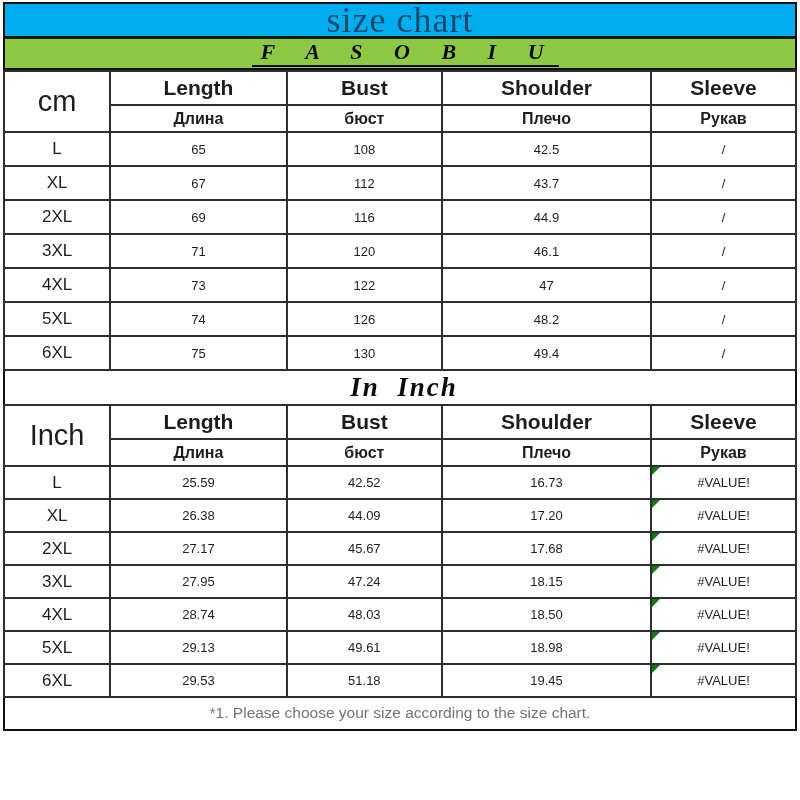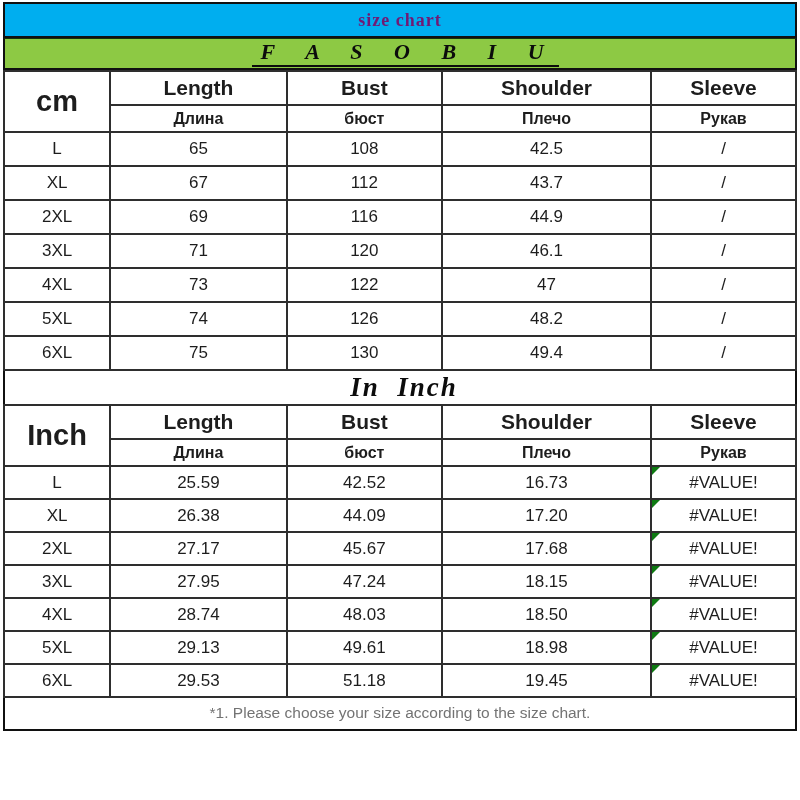--- a/index.html
+++ b/index.html
@@ -6,22 +6,22 @@
   html, body { width: 800px; height: 800px; background: #ffffff; }
   body { font-family: "Liberation Sans", sans-serif; color: #1d1d1d; }
   .wrap { position: absolute; left: 3px; top: 2px; width: 794px; }
 
   
   .banner-blue {
     height: 36px; background: #00aeef; border: 2px solid #101010;
     display: flex; align-items: center; justify-content: center;
   }
   .banner-blue .title {
-    font-family: "Liberation Serif", serif; font-weight: bold;
-    font-size: 18px; color: #701a75; letter-spacing: 1px;
+    font-family: "Liberation Serif", serif; font-weight: normal;
+    font-size: 36px; color: #0c4a6e; letter-spacing: 1px;
   }
   .banner-green {
     height: 32px; background: #8dc944; border: 2px solid #101010; border-top: 1px solid #14320a;
     display: flex; align-items: center; justify-content: center;
   }
   .banner-green .brand {
     font-family: "Liberation Serif", serif; font-style: italic; font-weight: bold;
     font-size: 22px; letter-spacing: 13px; color: #0c0c0c;
     border-bottom: 2px solid #0c0c0c; padding: 0 2px 1px 8px; line-height: 24px; margin-left: 11px;
   }
@@ -29,23 +29,23 @@
   
   table { width: 100%; border-collapse: collapse; table-layout: fixed; }
   th, td { border: 2px solid #2e2e2e; text-align: center; vertical-align: middle; background: #fff; }
   col.c-size { width: 13.4%; }
   col.c-length { width: 22.3%; }
   col.c-bust { width: 19.6%; }
   col.c-shoulder { width: 26.4%; }
   col.c-sleeve { width: 18.3%; }
   .head-en th { font-size: 21px; font-weight: bold; height: 34px; }
   .head-ru th { font-size: 16px; font-weight: bold; height: 27px; }
-  th.unit-cell { font-size: 29px; font-weight: bold; }
+  th.unit-cell { font-size: 29px; font-weight: normal; }
   tbody th { font-size: 17px; font-weight: normal; height: 34px; }
-  tbody td { font-size: 17px; height: 34px; }
+  tbody td { font-size: 13px; height: 34px; }
   #inch-table tbody th, #inch-table tbody td { height: 33px; }
 
   
   td.err { position: relative; }
   td.err::before {
     content: ""; position: absolute; top: 0; left: 0; width: 0; height: 0;
     border-top: 8px solid #0e7a12; border-right: 8px solid transparent;
   }
 
   

